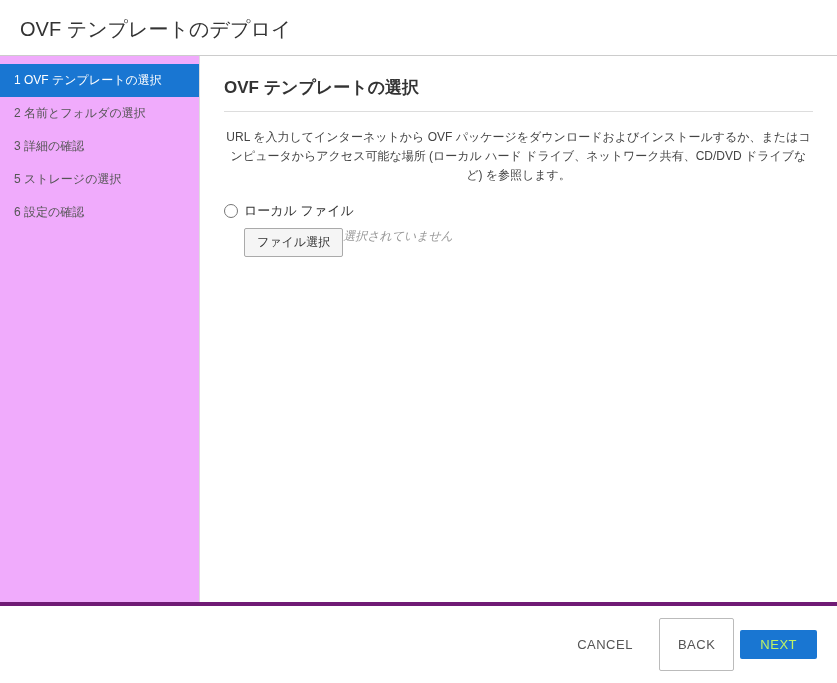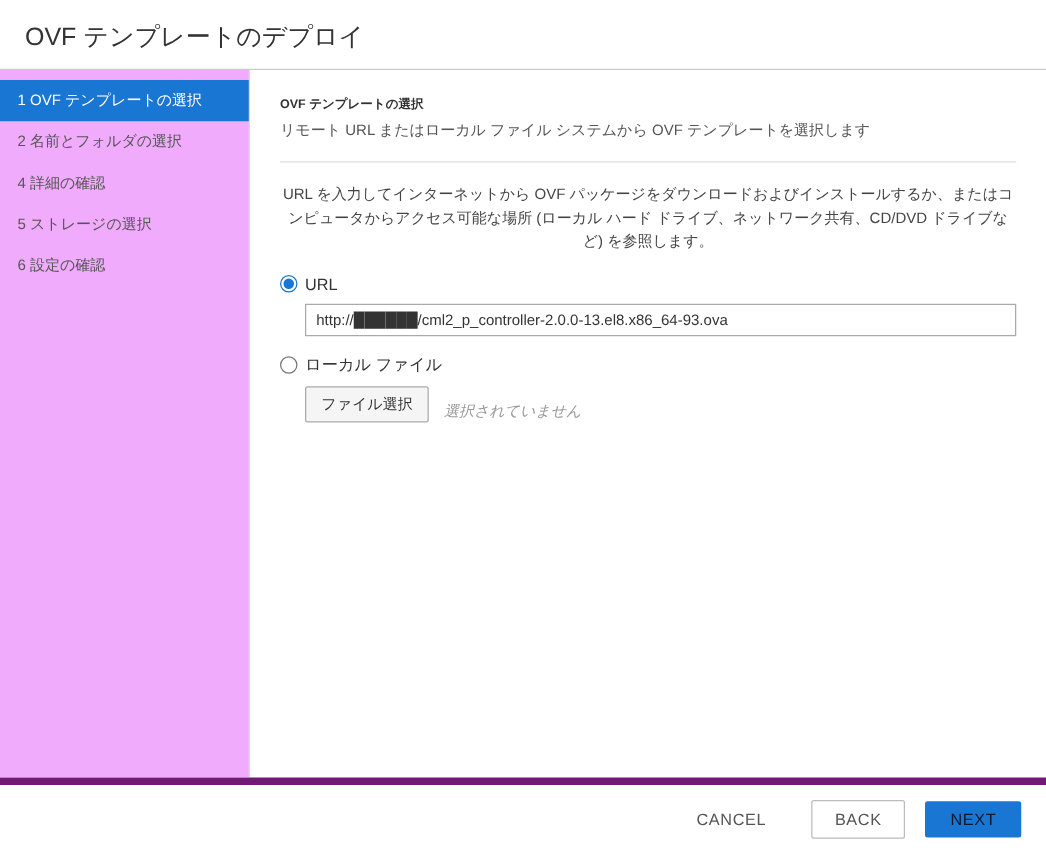--- a/index.html
+++ b/index.html
@@ -62,21 +62,21 @@
       font-weight: 500;
     }
 
     .main-content {
       flex: 1;
       padding: 20px 24px;
       overflow-y: auto;
     }
 
     .section-title {
-      font-size: 10px;
+      font-size: 17px;
       font-weight: 600;
       margin-bottom: 6px;
       color: #333;
     }
 
     .section-desc {
       font-size: 12px;
       color: #555;
       margin-bottom: 16px;
     }
@@ -122,81 +122,81 @@
       margin-bottom: 14px;
       padding: 5px 8px;
       border: 1px solid #aaa;
       font-size: 12px;
       color: #333;
       outline: none;
     }
 
     .file-section {
       display: flex;
-      align-items: flex-end;
+      align-items: flex-start;
       margin-left: 20px;
-      gap: 12px;
+      gap: 0;
     }
 
     .file-btn {
       padding: 5px 12px;
       border: 1px solid #aaa;
       background: #f5f5f5;
       font-size: 12px;
       color: #333;
       cursor: pointer;
       border-radius: 2px;
     }
 
     .file-placeholder {
       font-size: 12px;
       color: #999;
       font-style: italic;
     }
 
     .dialog-footer {
-      border-top: 6px solid #701a75;
+      border-top: 4px solid #701a75;
       padding: 12px 20px;
       display: flex;
       justify-content: flex-end;
       align-items: center;
-      gap: 16px;
+      gap: 6px;
       background: #fff;
     }
 
     .btn-cancel {
       padding: 7px 20px;
       background: transparent;
       border: none;
       color: #555;
       font-size: 13px;
       cursor: pointer;
       text-transform: uppercase;
       font-weight: 500;
       letter-spacing: 0.5px;
     }
 
     .btn-back {
-      padding: 7px 18px;
+      padding: 18px 18px;
       background: #fff;
       border: 1px solid #bbb;
       color: #555;
       font-size: 13px;
       cursor: pointer;
       text-transform: uppercase;
       font-weight: 500;
       letter-spacing: 0.5px;
       border-radius: 2px;
     }
 
     .btn-next {
       padding: 7px 20px;
       background: #1976d2;
       border: none;
-      color: #0f172a;
+      color: #bef264;
       font-size: 13px;
       cursor: pointer;
       text-transform: uppercase;
       font-weight: 500;
       letter-spacing: 0.5px;
       border-radius: 2px;
     }
   </style>
 </head>
 <body>
@@ -209,43 +209,35 @@
   <div class="dialog-body">
 
     <div class="sidebar">
       <div class="sidebar-item active">
         <span>1 OVF テンプレートの選択</span>
       </div>
       <div class="sidebar-item">
         <span>2 名前とフォルダの選択</span>
       </div>
       <div class="sidebar-item">
-        <span>4 詳細の確認</span>
+        <span>3 詳細の確認</span>
       </div>
       <div class="sidebar-item">
         <span>5 ストレージの選択</span>
       </div>
       <div class="sidebar-item">
         <span>6 設定の確認</span>
       </div>
     </div>
 
     <div class="main-content">
       <div class="section-title">OVF テンプレートの選択</div>
-      <div class="section-desc">リモート URL またはローカル ファイル システムから OVF テンプレートを選択します</div>
       <hr class="divider">
       <div class="body-text">URL を入力してインターネットから OVF パッケージをダウンロードおよびインストールするか、またはコンピュータからアクセス可能な場所 (ローカル ハード ドライブ、ネットワーク共有、CD/DVD ドライブなど) を参照します。</div>
 
-      <div class="radio-group">
-        <label class="radio-label">
-          <input type="radio" name="source" checked="" style="">
-          <span>URL</span>
-        </label>
-        <input type="text" class="url-input" value="http://██████/cml2_p_controller-2.0.0-13.el8.x86_64-93.ova" style="">
-      </div>
 
       <div class="radio-group">
         <label class="radio-label">
           <input type="radio" name="source" style="">
           <span>ローカル ファイル</span>
         </label>
         <div class="file-section">
           <button class="file-btn">ファイル選択</button>
           <span class="file-placeholder">選択されていません</span>
         </div>

